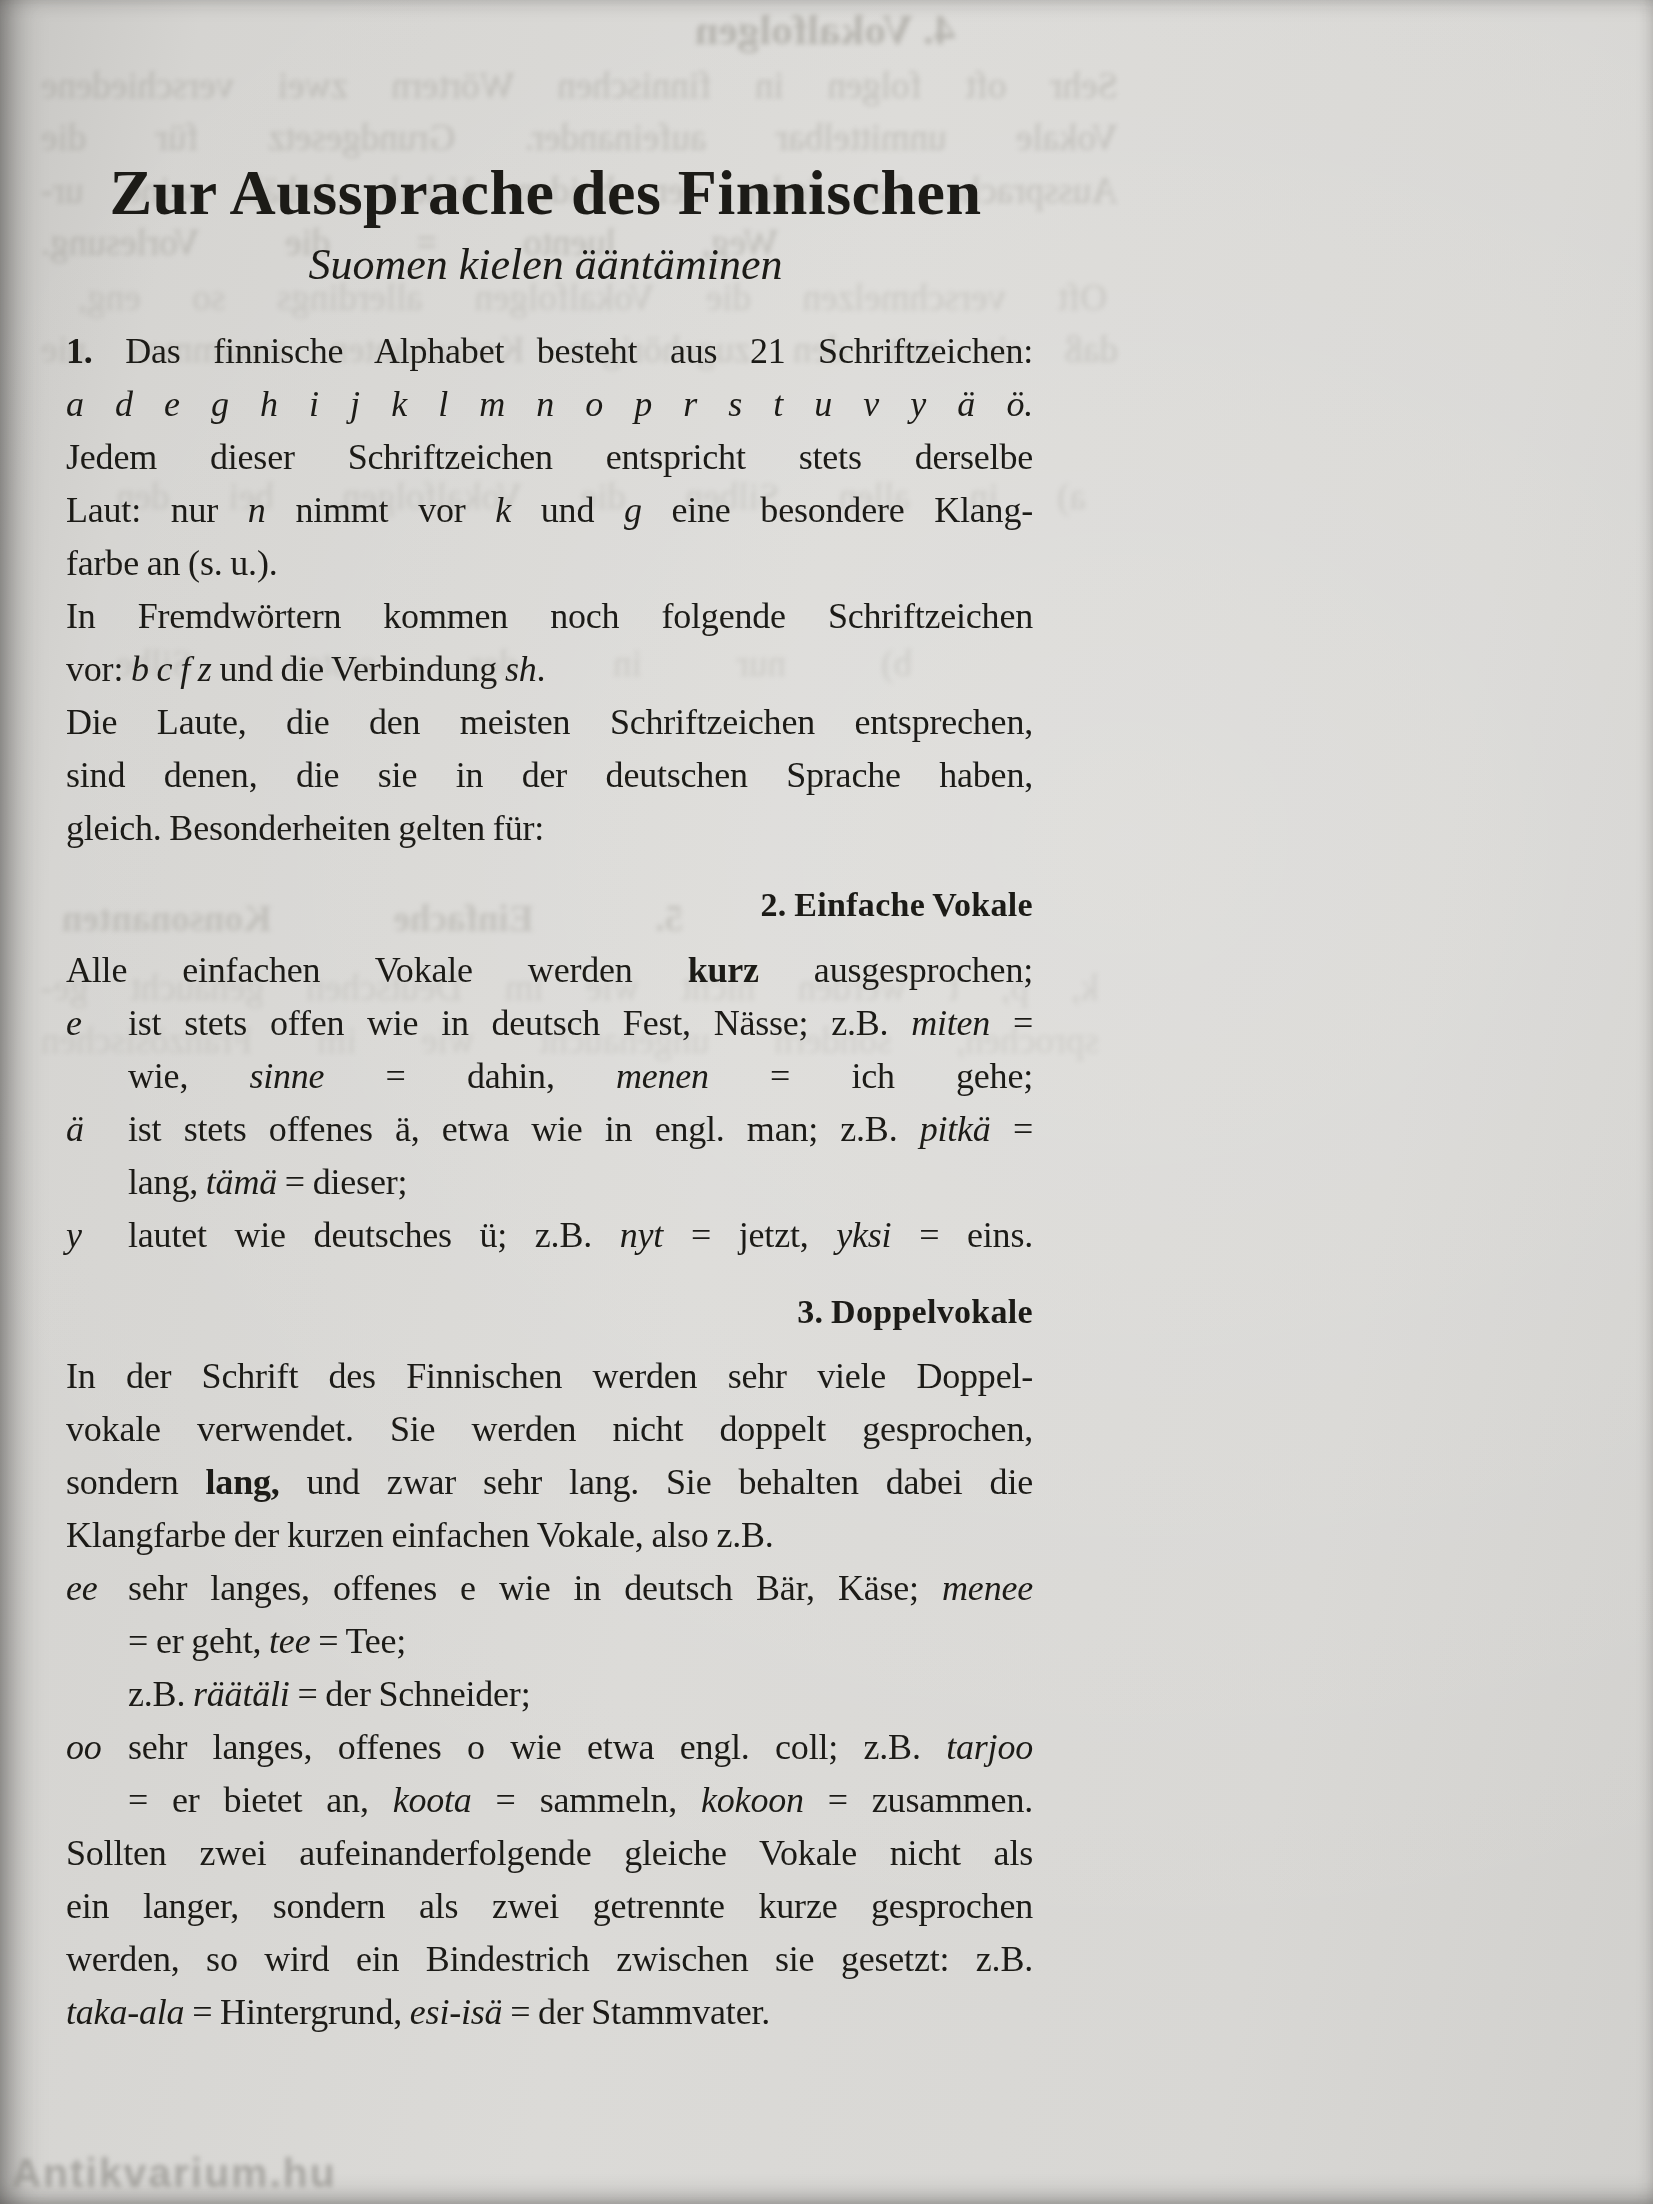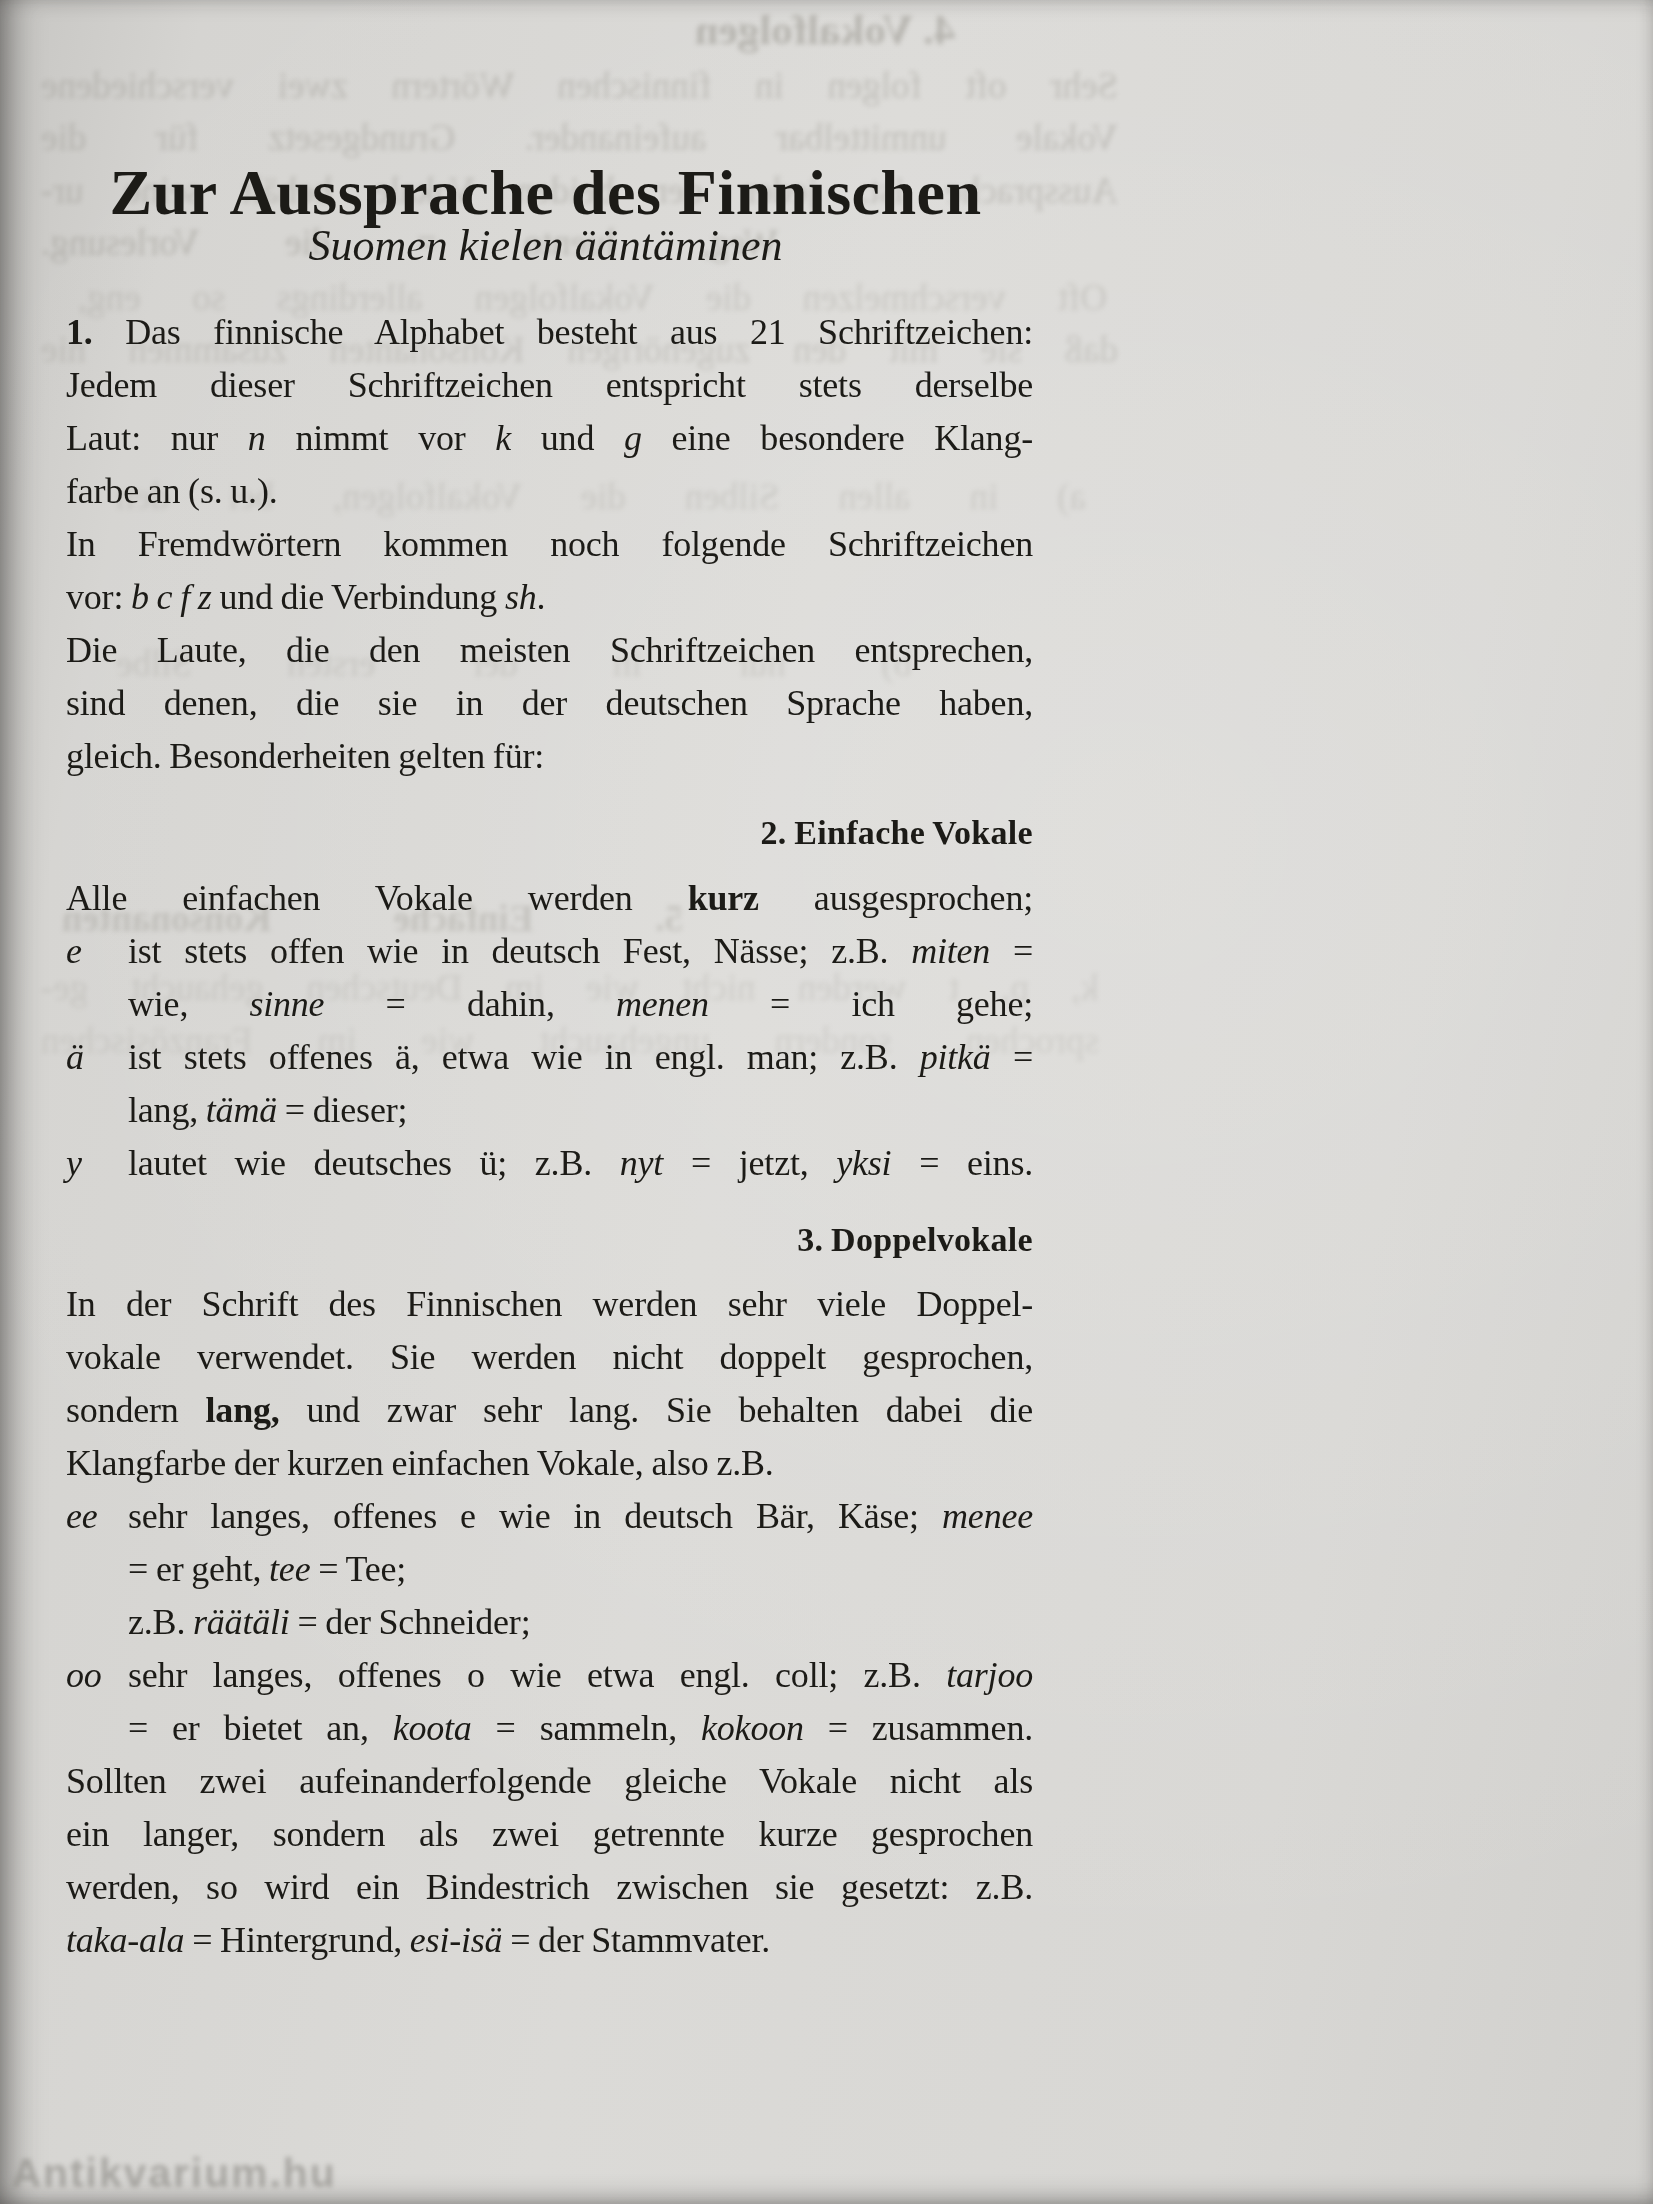--- a/index.html
+++ b/index.html
@@ -45,21 +45,21 @@
   .bleed .bl:nth-child(11){top:966px;left:41px;width:1058px;opacity:.18;}
   .bleed .bl:nth-child(12){top:1019px;left:41px;width:1058px;opacity:.16;}
 
   .text-block{position:absolute;left:58px;top:165px;width:975px;}
   .title{
     font-size:64px;font-weight:bold;text-align:center;
     letter-spacing:0.5px;line-height:56px;
   }
   .subtitle{
     font-size:44px;font-style:italic;text-align:center;
-    margin-top:0;line-height:50px;
+    margin-top:19px;line-height:50px;
   }
   .body{margin-top:35px;font-size:36px;line-height:53px;word-spacing:-1px;letter-spacing:-0.2px;}
   .line{min-height:53px;margin-left:8px;}
   .just{text-align:justify;text-align-last:justify;}
   .indent{padding-left:62px;}
   .alpha{word-spacing:5.8px;}
   .lead{display:inline-block;width:62px;font-style:italic;}
   .h2{font-size:34px;font-weight:bold;line-height:50px;margin:25px 0 13.6px 0;letter-spacing:0.3px;text-align:right;}
   .it{font-style:italic;}
   .bd{font-weight:bold;}
@@ -90,20 +90,21 @@
     <div class="bl">sprochen, sondern ungehaucht wie im Französischen</div>
   </div>
 
   <div class="text-block">
     <div class="title">Zur Aussprache des Finnischen</div>
     <div class="subtitle">Suomen kielen ääntäminen</div>
 
     <div class="body">
 
       <div class="line just"><span class="bd">1. </span><span>Das finnische Alphabet besteht aus 21 Schriftzeichen:</span></div>
+      <div class="line just alpha"><span class="it">a d e g h i j k l m n o p r s t u v y ä ö.</span></div>
       <div class="line just"><span>Jedem dieser Schriftzeichen entspricht stets derselbe</span></div>
       <div class="line just"><span>Laut: nur </span><span class="it">n</span><span> nimmt vor </span><span class="it">k</span><span> und </span><span class="it">g</span><span> eine besondere Klang-</span></div>
       <div class="line"><span>farbe an (s. u.).</span></div>
       <div class="line just"><span>In Fremdwörtern kommen noch folgende Schriftzeichen</span></div>
       <div class="line"><span>vor: </span><span class="it">b c f z</span><span> und die Verbindung </span><span class="it">sh</span><span>.</span></div>
       <div class="line just"><span>Die Laute, die den meisten Schriftzeichen entsprechen,</span></div>
       <div class="line just"><span>sind denen, die sie in der deutschen Sprache haben,</span></div>
       <div class="line"><span>gleich. Besonderheiten gelten für:</span></div>
 
       <div class="h2">2. Einfache Vokale</div>

